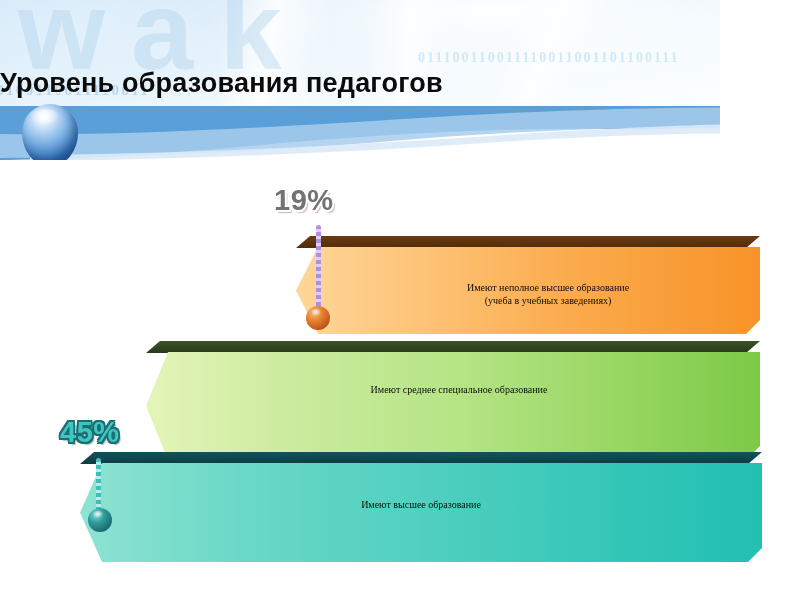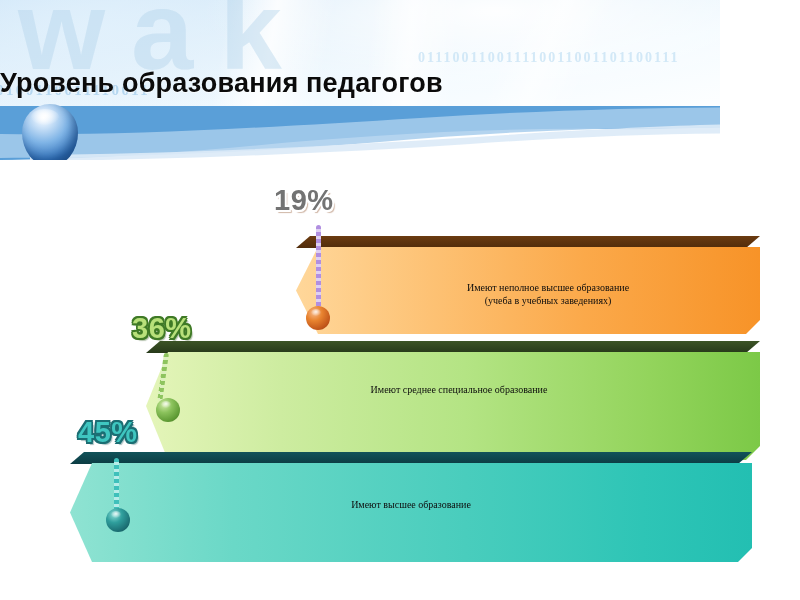--- a/index.html
+++ b/index.html
@@ -86,21 +86,21 @@
     background:linear-gradient(180deg,#3c5426 0%,#27391a 100%);
     clip-path:polygon(14px 0, 100% 0, calc(100% - 14px) 100%, 0 100%);
   }
   .band-1 .body{
     top:11px;height:108px;
     background:linear-gradient(90deg,#e4f5b9 0%,#cdecA0 22%,#b4e484 52%,#93d45c 82%,#7cc947 100%);
     clip-path:polygon(22px 0, 100% 0, 100% calc(100% - 14px), calc(100% - 14px) 100%, 22px 100%, 0 50%);
     box-shadow:0 2px 3px rgba(0,0,0,.12);
   }
   
-  .band-2{left:70px;top:292px;width:682px;height:118px;}
+  .band-2{left:80px;top:292px;width:682px;height:118px;}
   .band-2 .bevel{
     background:linear-gradient(180deg,#12535a 0%,#0c3c43 100%);
     clip-path:polygon(14px 0, 100% 0, calc(100% - 14px) 100%, 0 100%);
   }
   .band-2 .body{
     top:11px;height:99px;
     background:linear-gradient(90deg,#8fe3d2 0%,#6ad8c7 24%,#49cdbd 58%,#2ec5b6 84%,#23bfb2 100%);
     clip-path:polygon(22px 0, 100% 0, 100% calc(100% - 14px), calc(100% - 14px) 100%, 22px 100%, 0 50%);
     box-shadow:0 2px 3px rgba(0,0,0,.12);
   }
@@ -160,21 +160,21 @@
   .co-1 .stem{
     left:42px;top:41px;height:48px;transform:rotate(8deg);transform-origin:top center;
     background:repeating-linear-gradient(180deg,#8ec45f 0px,#8ec45f 4px,#dcf0bd 4px,#dcf0bd 7px);
   }
   .co-1 .dot{
     left:34px;top:86px;
     background:radial-gradient(circle at 34% 28%, #cfeaa6 0%, #8bc25c 34%, #5e9a34 72%, #3d6b1f 100%);
   }
 
   
-  .co-2{left:52px;top:256px;width:110px;height:140px;margin-left:18px;}
+  .co-2{left:52px;top:256px;width:110px;height:140px;}
   .co-2 .pct{
     left:8px;top:0;color:#3fc6c0;
     text-shadow:
       -1.6px -1.6px 0 #1b6e73, 1.6px -1.6px 0 #1b6e73, -1.6px 1.6px 0 #1b6e73, 1.6px 1.6px 0 #1b6e73,
       0 -1.8px 0 #1b6e73, 0 1.8px 0 #1b6e73, -1.8px 0 0 #1b6e73, 1.8px 0 0 #1b6e73,
       2.5px 2.5px 1px rgba(10,70,75,.35);
   }
   .co-2 .stem{
     left:44px;top:42px;height:54px;
     background:repeating-linear-gradient(180deg,#3fc0bb 0px,#3fc0bb 4px,#b7ece8 4px,#b7ece8 7px);
@@ -233,25 +233,20 @@
         <div class="band-label">Имеют высшее образование</div>
       </div>
     </div>
 
     <div class="callout co-0">
       <div class="pct">19%</div>
       <div class="stem"></div>
       <div class="dot"></div>
     </div>
 
-    <div class="callout co-1">
-      <div class="pct">36%</div>
-      <div class="stem"></div>
-      <div class="dot"></div>
-    </div>
 
     <div class="callout co-2">
       <div class="pct">45%</div>
       <div class="stem"></div>
       <div class="dot"></div>
     </div>
 
   </div>
 </div>
 

